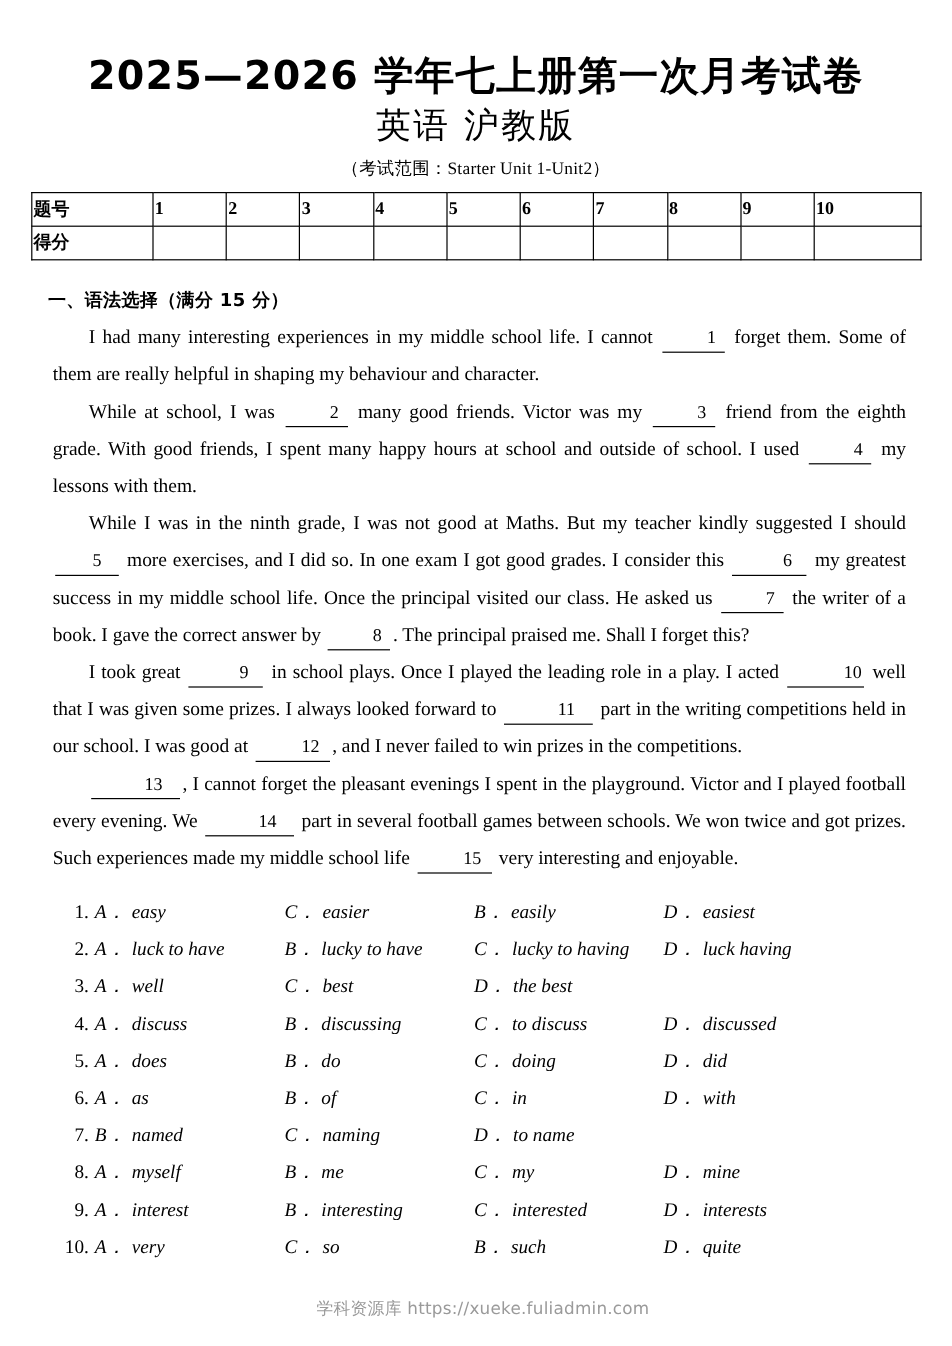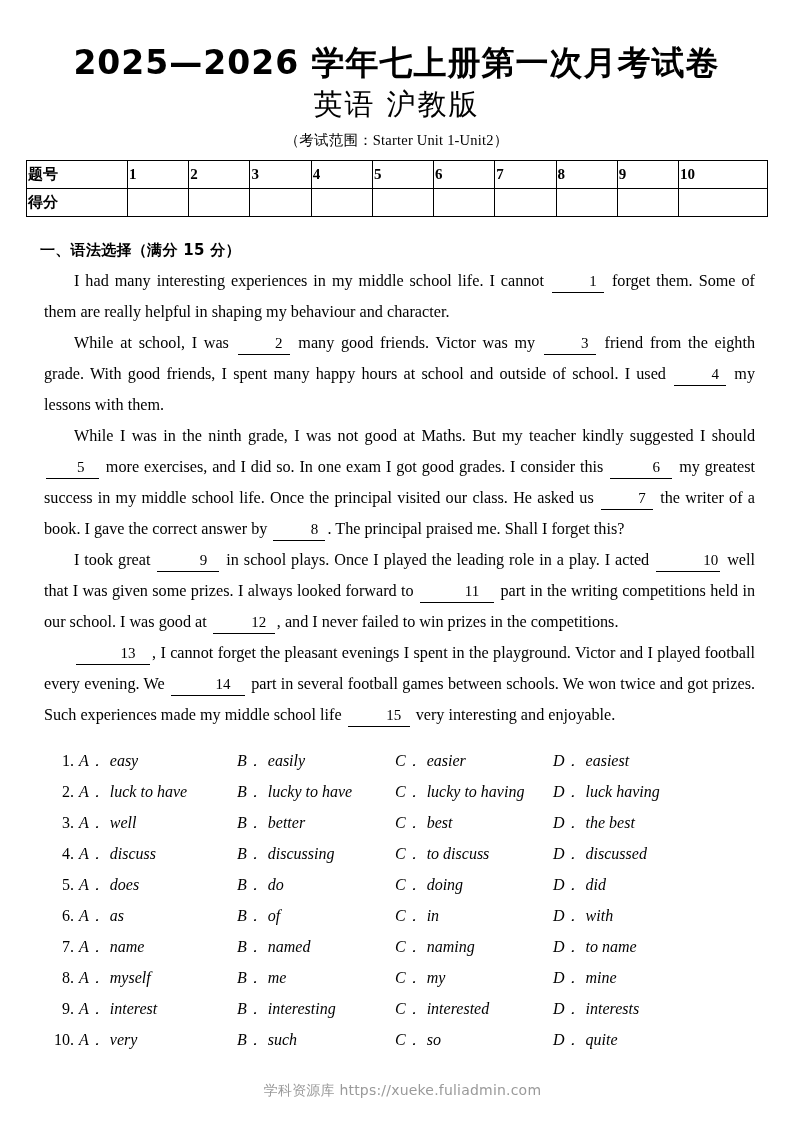--- a/index.html
+++ b/index.html
@@ -232,37 +232,36 @@
       <span>part in several football games between schools. We won twice and got prizes. Such experiences made my middle school life</span>
       <span class="blank w-md">15</span>
       <span>very interesting and enjoyable.</span></p>
   </div>
 
   <div class="options">
 
     <div class="opt-row">
       <span class="opt-num">1.</span>
       <span class="opt-choice"><span class="lab">A．</span><span>easy</span></span>
+      <span class="opt-choice"><span class="lab">C．</span><span>easier</span></span>
       <span class="opt-choice"><span class="lab">B．</span><span>easily</span></span>
-      <span class="opt-choice"><span class="lab">C．</span><span>easier</span></span>
       <span class="opt-choice"><span class="lab">D．</span><span>easiest</span></span>
     </div>
 
     <div class="opt-row">
       <span class="opt-num">2.</span>
       <span class="opt-choice"><span class="lab">A．</span><span>luck to have</span></span>
       <span class="opt-choice"><span class="lab">B．</span><span>lucky to have</span></span>
       <span class="opt-choice"><span class="lab">C．</span><span>lucky to having</span></span>
       <span class="opt-choice"><span class="lab">D．</span><span>luck having</span></span>
     </div>
 
     <div class="opt-row">
       <span class="opt-num">3.</span>
       <span class="opt-choice"><span class="lab">A．</span><span>well</span></span>
-      <span class="opt-choice"><span class="lab">B．</span><span>better</span></span>
       <span class="opt-choice"><span class="lab">C．</span><span>best</span></span>
       <span class="opt-choice"><span class="lab">D．</span><span>the best</span></span>
     </div>
 
     <div class="opt-row">
       <span class="opt-num">4.</span>
       <span class="opt-choice"><span class="lab">A．</span><span>discuss</span></span>
       <span class="opt-choice"><span class="lab">B．</span><span>discussing</span></span>
       <span class="opt-choice"><span class="lab">C．</span><span>to discuss</span></span>
       <span class="opt-choice"><span class="lab">D．</span><span>discussed</span></span>
@@ -279,21 +278,20 @@
     <div class="opt-row">
       <span class="opt-num">6.</span>
       <span class="opt-choice"><span class="lab">A．</span><span>as</span></span>
       <span class="opt-choice"><span class="lab">B．</span><span>of</span></span>
       <span class="opt-choice"><span class="lab">C．</span><span>in</span></span>
       <span class="opt-choice"><span class="lab">D．</span><span>with</span></span>
     </div>
 
     <div class="opt-row">
       <span class="opt-num">7.</span>
-      <span class="opt-choice"><span class="lab">A．</span><span>name</span></span>
       <span class="opt-choice"><span class="lab">B．</span><span>named</span></span>
       <span class="opt-choice"><span class="lab">C．</span><span>naming</span></span>
       <span class="opt-choice"><span class="lab">D．</span><span>to name</span></span>
     </div>
 
     <div class="opt-row">
       <span class="opt-num">8.</span>
       <span class="opt-choice"><span class="lab">A．</span><span>myself</span></span>
       <span class="opt-choice"><span class="lab">B．</span><span>me</span></span>
       <span class="opt-choice"><span class="lab">C．</span><span>my</span></span>
@@ -304,22 +302,22 @@
       <span class="opt-num">9.</span>
       <span class="opt-choice"><span class="lab">A．</span><span>interest</span></span>
       <span class="opt-choice"><span class="lab">B．</span><span>interesting</span></span>
       <span class="opt-choice"><span class="lab">C．</span><span>interested</span></span>
       <span class="opt-choice"><span class="lab">D．</span><span>interests</span></span>
     </div>
 
     <div class="opt-row">
       <span class="opt-num">10.</span>
       <span class="opt-choice"><span class="lab">A．</span><span>very</span></span>
+      <span class="opt-choice"><span class="lab">C．</span><span>so</span></span>
       <span class="opt-choice"><span class="lab">B．</span><span>such</span></span>
-      <span class="opt-choice"><span class="lab">C．</span><span>so</span></span>
       <span class="opt-choice"><span class="lab">D．</span><span>quite</span></span>
     </div>
 
   </div>
 
   <div class="footer-watermark">学科资源库 https://xueke.fuliadmin.com</div>
 
 </div>
 
 </body></html>

